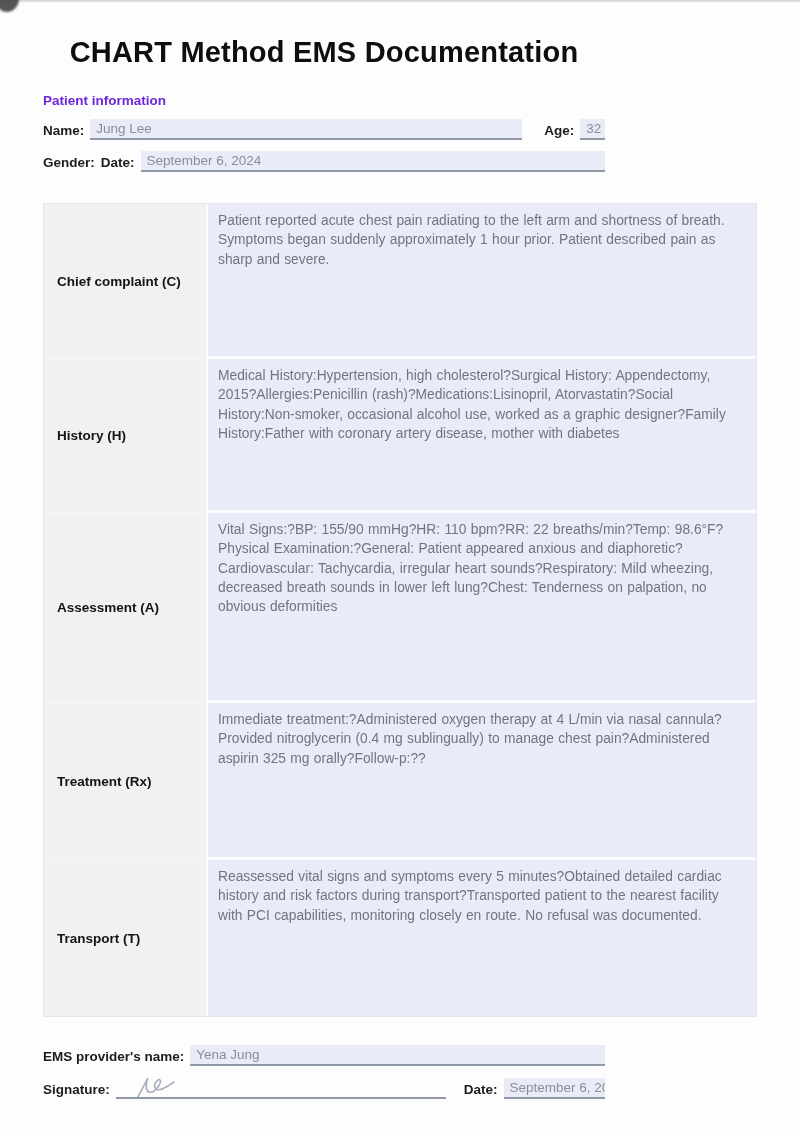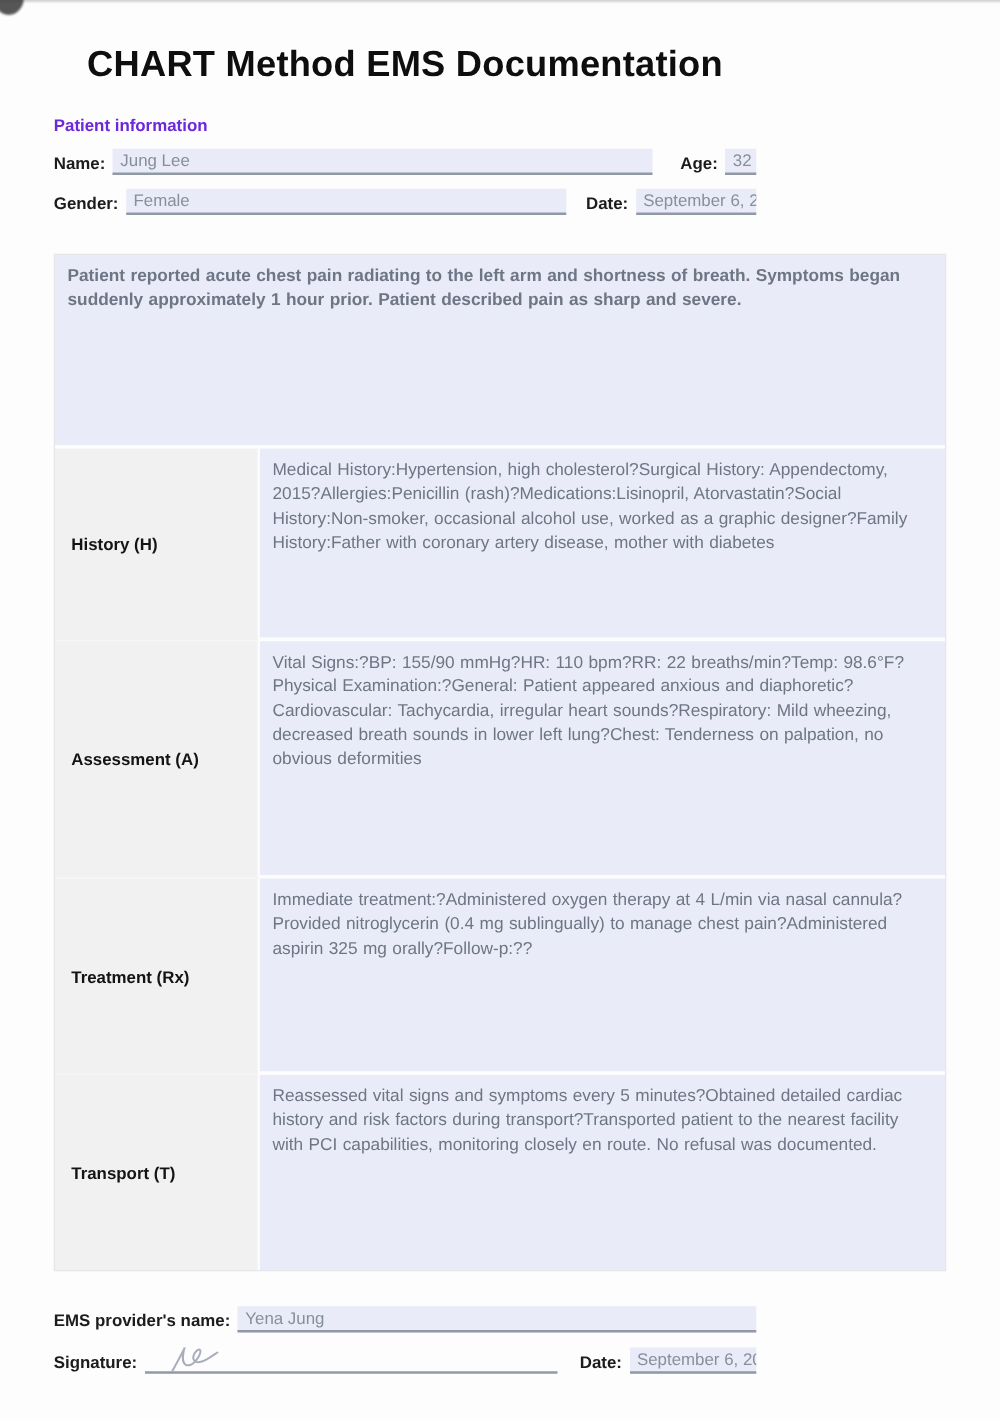--- a/index.html
+++ b/index.html
@@ -70,21 +70,21 @@
   .w-date   { flex: 1 1 auto; }
 
   
   .chart-table {
     margin-top: 31px;
     width: 714px;
     border: 1px solid #e6e6ea;
     background: #fff;
   }
   .t-row { display: flex; }
-  .t-row.r1 .t-content, .t-row.r1 .t-label { height: 155px; font-weight: bold; }
+  .t-row.r1 .t-content, .t-row.r1 .t-label { height: 155px; }
   .t-row.r2 .t-content, .t-row.r2 .t-label { height: 154px; }
   .t-row.r3 .t-content, .t-row.r3 .t-label { height: 190px; }
   .t-row.r4 .t-content, .t-row.r4 .t-label { height: 157px; }
   .t-row.r5 .t-content, .t-row.r5 .t-label { height: 156px; }
   .t-label {
     flex: 0 0 164px;
     background: #f1f1f2;
     border-right: 2px solid #fcfcfd;
     border-bottom: 1px solid #f7f7f8;
     display: flex;
@@ -137,27 +137,27 @@
 
   <div class="info-row">
     <span class="f-label">Name:</span>
     <div class="field w-name">Jung Lee</div>
     <span class="f-label">Age:</span>
     <div class="field w-age">32</div>
   </div>
 
   <div class="info-row">
     <span class="f-label">Gender:</span>
-    <div class="field w-gender">Female</div>
     <span class="f-label">Date:</span>
     <div class="field w-date">September 6, 2024</div>
   </div>
 
   <div class="chart-table">
     <div class="t-row r1">
+      <div class="t-label">Chief complaint (C)</div>
       <div class="t-content">Patient reported acute chest pain radiating to the left arm and shortness of breath. Symptoms began suddenly approximately 1 hour prior. Patient described pain as sharp and severe.</div>
     </div>
     <div class="t-row r2">
       <div class="t-label">History (H)</div>
       <div class="t-content">Medical History:Hypertension, high cholesterol?Surgical History: Appendectomy, 2015?Allergies:Penicillin (rash)?Medications:Lisinopril, Atorvastatin?Social History:Non-smoker, occasional alcohol use, worked as a graphic designer?Family History:Father with coronary artery disease, mother with diabetes</div>
     </div>
     <div class="t-row r3">
       <div class="t-label">Assessment (A)</div>
       <div class="t-content">Vital Signs:?BP: 155/90 mmHg?HR: 110 bpm?RR: 22 breaths/min?Temp: 98.6°F?Physical Examination:?General: Patient appeared anxious and diaphoretic?Cardiovascular: Tachycardia, irregular heart sounds?Respiratory: Mild wheezing, decreased breath sounds in lower left lung?Chest: Tenderness on palpation, no obvious deformities</div>
     </div>

